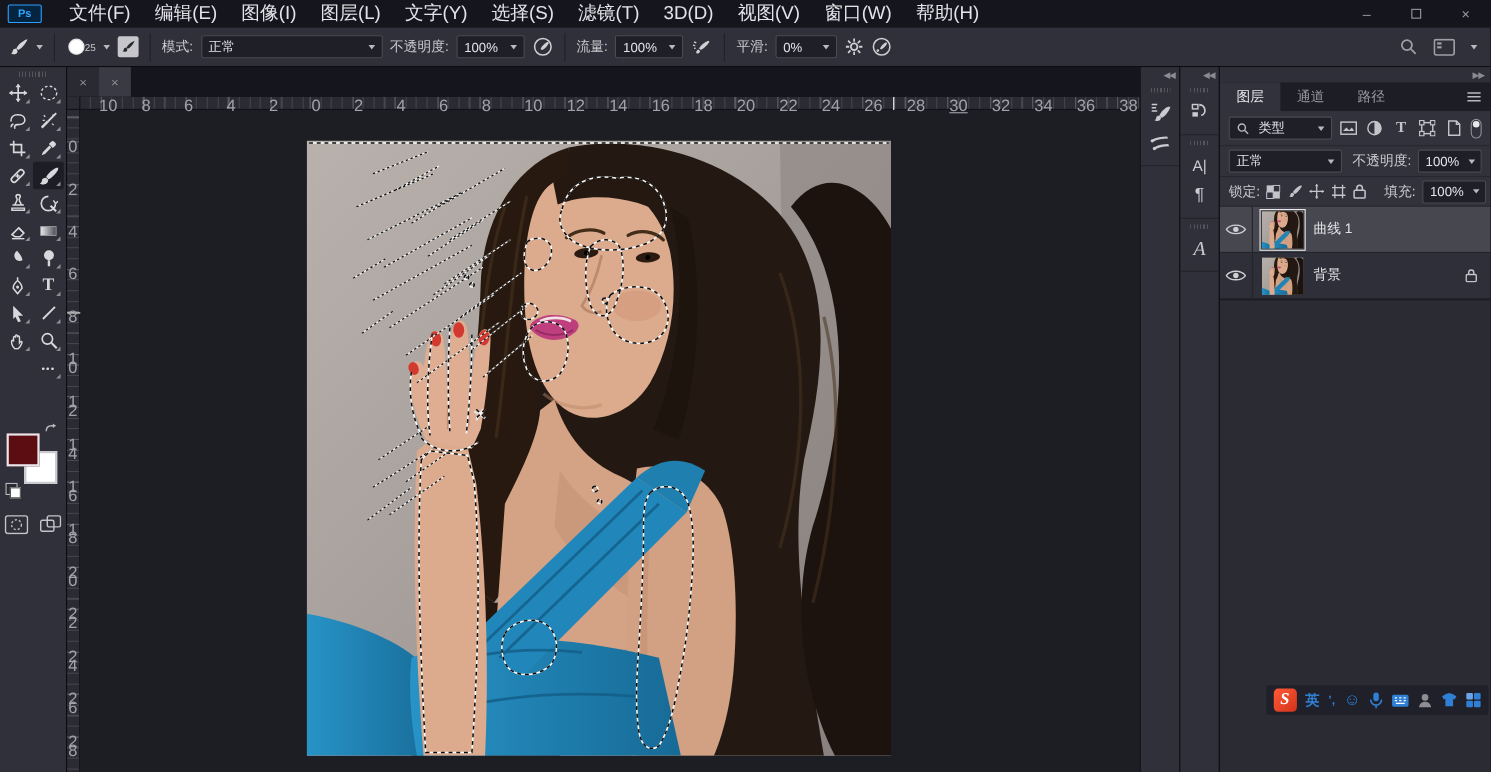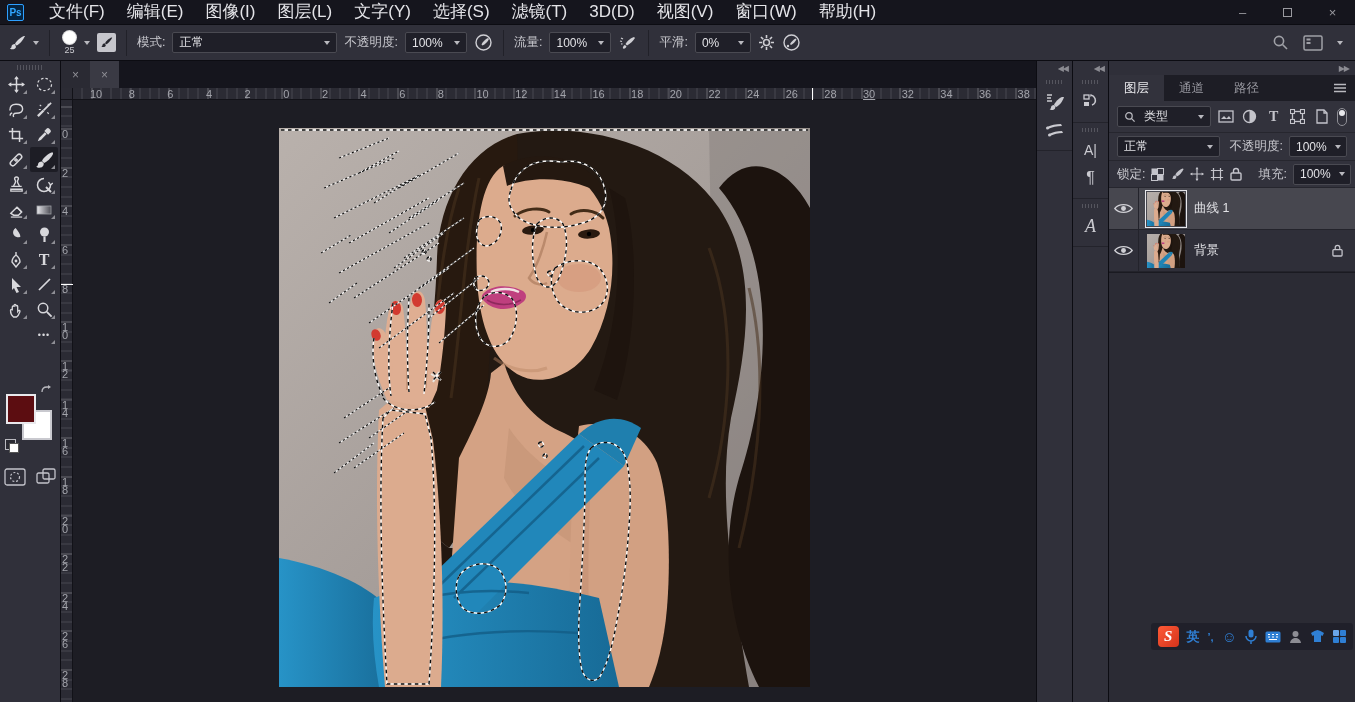--- a/index.html
+++ b/index.html
@@ -1,37 +1,37 @@
 <!DOCTYPE html>
 <html><head>
 <meta charset="utf-8">
 <style>
   *{box-sizing:border-box;margin:0;padding:0}
   html,body{width:1355px;height:702px;overflow:hidden;background:#16161d;
     font-family:"Liberation Sans","DejaVu Sans",sans-serif;color:#d6d6da;font-size:12px;-webkit-font-smoothing:antialiased}
   svg{display:block}
   
   .titlebar{height:24px;background:#15151d;display:flex;align-items:center}
-  .ps-badge{width:17px;height:17px;border:1px solid #2d9fff;border-radius:2px;color:#31a8ff;background:#052440;
+  .ps-badge{width:31px;height:17px;border:1px solid #2d9fff;border-radius:2px;color:#31a8ff;background:#052440;
     font-size:10px;font-weight:bold;display:flex;align-items:center;justify-content:center;margin:0 14px 0 7px}
   .menus{display:flex;height:24px}
   .menu-item{padding:0 11px;line-height:24px;font-size:17px;color:#e4e4e8;cursor:default;white-space:nowrap}
   .win-btns{margin-left:auto;display:flex;height:24px}
   .win-btn{width:45px;display:flex;align-items:center;justify-content:center;color:#9a9aa0;font-size:13px}
   .restore-glyph{width:9px;height:9px;border:1px solid #9a9aa0;position:relative;background:#15151d}
   .restore-glyph::before{content:"";position:absolute;left:-4px;top:-4px;width:9px;height:9px;border:1px solid #9a9aa0;z-index:-1}
   
   .options{height:37px;background:#30303a;border-top:1px solid #0c0c12;border-bottom:1px solid #0c0c12;
     display:flex;align-items:center;padding:0 8px;gap:7px}
   .opt-label{color:#c9c9cf;font-size:12.5px;white-space:nowrap}
   .field{height:21px;background:#1f1f28;border:1px solid #4a4a52;border-radius:2px;display:flex;align-items:center;
     padding:0 6px;gap:8px;color:#e2e2e6;white-space:nowrap}
   .chev{width:0;height:0;border-left:3.5px solid transparent;border-right:3.5px solid transparent;border-top:4px solid #b9b9bf}
   .vdiv{width:1px;height:26px;background:#212129;margin:0 3px}
-  .brush-preview{display:flex;flex-direction:column;align-items:center;line-height:9px;margin-left:2px}
+  .brush-preview{display:flex;flex-direction:row;align-items:center;line-height:9px;margin-left:2px}
   .brush-dot{width:15px;height:15px;border-radius:50%;background:radial-gradient(circle,#fff 55%,rgba(255,255,255,.25) 100%)}
   .brush-size{font-size:9px;color:#c9c9cf;margin-top:1px}
   .toggle-panel{width:19px;height:19px;background:#c6c6cc;border-radius:2px;display:flex;align-items:center;justify-content:center}
   .opt-icon{color:#cfcfd4;display:flex;align-items:center;justify-content:center}
   .opt-right{margin-left:auto;display:flex;align-items:center;gap:14px;padding-right:4px}
   
   .main{display:flex;height:641px}
   
   .toolbar{width:61px;background:#30303a;border-right:1px solid #0c0c12;display:flex;flex-direction:column;align-items:center;flex:none}
   .grip{width:26px;height:5px;margin:4px 0 2px;background:repeating-linear-gradient(90deg,#55555e 0 1px,transparent 1px 3px)}
@@ -58,21 +58,21 @@
     background-image:
       repeating-linear-gradient(90deg,#5a5a63 0 1px,transparent 1px 38.65px),
       repeating-linear-gradient(90deg,#46464f 0 1px,transparent 1px 9.66px);
     background-size:100% 100%,100% 4px;background-position:208.5px 0,208.5px bottom;background-repeat:repeat,repeat}
   .ruler-left{position:absolute;left:0;top:12px;bottom:0;width:12px;background:#2b2b34;border-right:1px solid #121218;
     background-image:
       repeating-linear-gradient(180deg,#5a5a63 0 1px,transparent 1px 38.65px),
       repeating-linear-gradient(180deg,#46464f 0 1px,transparent 1px 9.66px);
     background-size:100% 100%,4px 100%;background-position:0 28.5px,right 28.5px;background-repeat:repeat,repeat}
   .ruler-corner{position:absolute;left:0;top:0;width:12px;height:12px;background:#2b2b34;border-right:1px solid #121218;border-bottom:1px solid #121218}
-  .rlabel{position:absolute;font-size:11px;color:#a2a3aa;top:0;padding-left:2px}
+  .rlabel{position:absolute;font-size:15px;color:#a2a3aa;top:0;padding-left:2px}
   .ruler-left .rlabel{left:1px;top:auto;width:10px;line-height:8px;word-break:break-all;padding-left:0;padding-top:1px}
   .cursor-mark-x{position:absolute;top:0;width:1px;height:12px;background:#fff;left:739px}
   .cursor-mark-y{position:absolute;left:0;width:12px;height:1px;background:#fff;top:184px}
   .photo{position:absolute;left:218px;top:40px;width:531px;height:559px;background:#9b938f}
   
   .aw{fill:none;stroke:#fafafa;stroke-width:1.4}
   .ab{fill:none;stroke:#0d0d0d;stroke-width:1.4;stroke-dasharray:3.5 3.5}
   .hw{fill:none;stroke:#f2f2f2;stroke-width:1.1}
   .hb{fill:none;stroke:#101010;stroke-width:1.1;stroke-dasharray:2.2 2.4}
   

